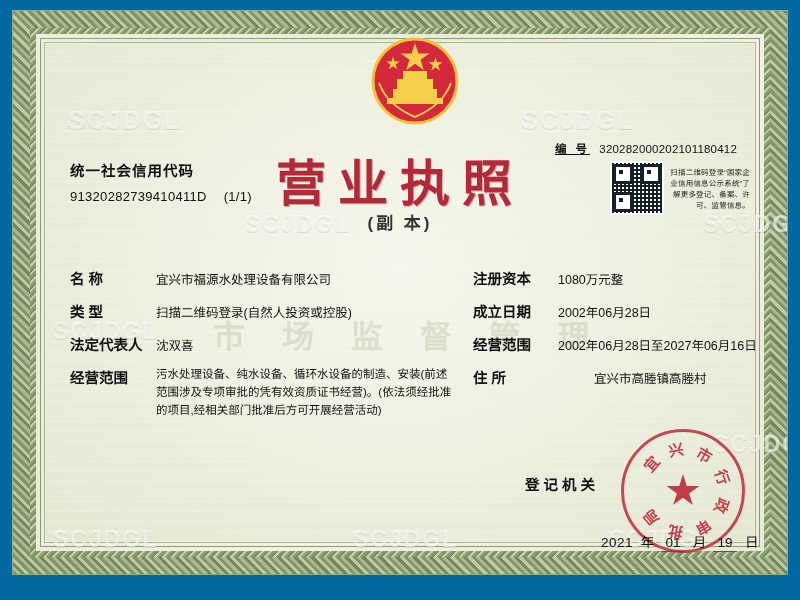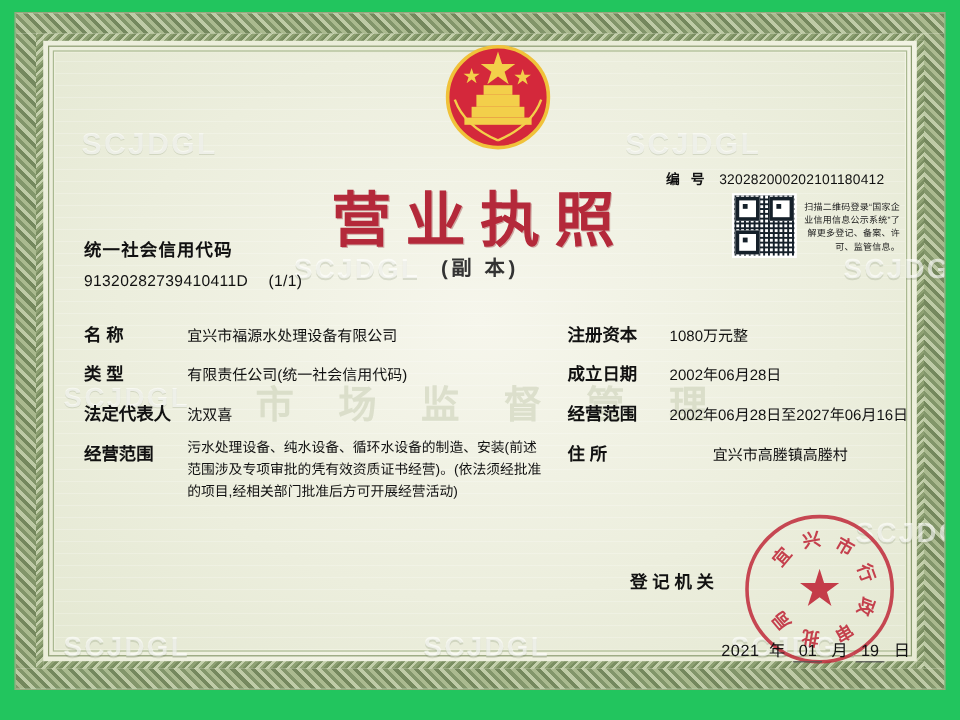--- a/index.html
+++ b/index.html
@@ -12,21 +12,21 @@
     height: 600px;
     font-family: "Liberation Sans", sans-serif;
     overflow: hidden;
   }
 
   
   #page {
     position: relative;
     width: 800px;
     height: 600px;
-    background: #22c55e;
+    background: #0369a1;
   }
 
   
   #certificate {
     position: absolute;
     left: 12px;
     top: 10px;
     width: 776px;
     height: 565px;
     background:
@@ -137,21 +137,20 @@
     letter-spacing: 3px;
     color: #333;
   }
 
   
   #credit-block {
     position: absolute;
     left: 57px;
     top: 148px;
     color: #222;
-    margin-top: 37px;
   }
   #credit-label {
     font-size: 14.5px;
     font-weight: bold;
     letter-spacing: 1px;
     color: #111;
   }
   #credit-value-row {
     margin-top: 9px;
     font-size: 13px;
@@ -162,21 +161,21 @@
 
   
   #number-row {
     position: absolute;
     right: 50px;
     top: 129px;
     font-size: 11.5px;
     color: #111;
     white-space: nowrap;
   }
-  #number-label { font-weight: bold; letter-spacing: 3px; }
+  #number-label { font-weight: bold; letter-spacing: 3px; text-decoration: underline; }
   #number-value { margin-left: 6px; letter-spacing: 0.2px; }
 
   #qr {
     position: absolute;
     left: 597px;
     top: 150px;
     width: 54px;
     height: 54px;
     background: #fff;
     padding: 2px;
@@ -384,21 +383,21 @@
         <div class="qr-eye tr"></div>
         <div class="qr-eye bl"></div>
       </div>
     </div>
     <div id="qr-note">扫描二维码登录“国家企业信用信息公示系统”了解更多登记、备案、许可、监管信息。</div>
 
     <div class="field-label" style="left:57px; top:256px;">名        称</div>
     <div class="field-value" style="left:143px; top:258px;">宜兴市福源水处理设备有限公司</div>
 
     <div class="field-label" style="left:57px; top:289px;">类        型</div>
-    <div class="field-value" style="left:143px; top:291px;">有限责任公司(统一社会信用代码)</div>
+    <div class="field-value" style="left:143px; top:291px;">扫描二维码登录(自然人投资或控股)</div>
 
     <div class="field-label" style="left:57px; top:322px;">法定代表人</div>
     <div class="field-value" style="left:143px; top:324px;">沈双喜</div>
 
     <div class="field-label" style="left:57px; top:355px;">经营范围</div>
     <div id="scope-value">污水处理设备、纯水设备、循环水设备的制造、安装(前述范围涉及专项审批的凭有效资质证书经营)。(依法须经批准的项目,经相关部门批准后方可开展经营活动)</div>
 
     <div class="field-label" style="left:460px; top:256px;">注册资本</div>
     <div class="field-value" style="left:545px; top:258px;">1080万元整</div>
 

